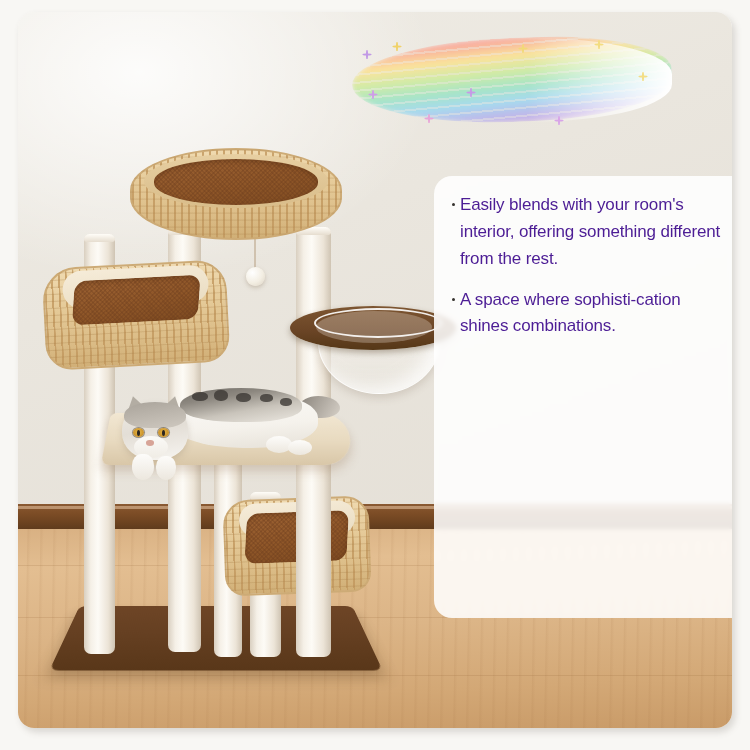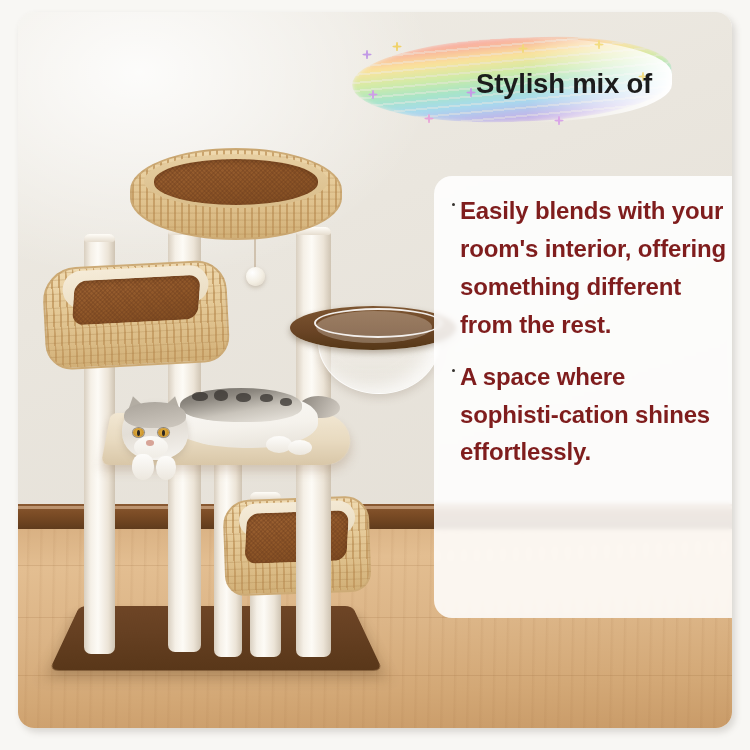--- a/index.html
+++ b/index.html
@@ -316,23 +316,22 @@
     display:flex; align-items:flex-start;
     margin-bottom:14px;
   }
   .bullet:last-child { margin-bottom:0; }
   .dot {
     flex:0 0 auto; margin:11px 5px 0 0;
     width:3px; height:3px; border-radius:50%;
     background:#35322e;
   }
   .btext {
-    font-size:24px; line-height:1.58; color:#7f1d1d;
+    font-size:17px; line-height:1.58; color:#4c1d95;
     letter-spacing:-.15px;
-    font-weight:bold;
   }
 </style>
 </head>
 <body>
 
 <div class="page">
   <div class="card">
 
     <div class="photo">
       <div class="wall"></div>
@@ -437,29 +436,28 @@
       <span class="sparkle s1"></span>
       <span class="sparkle s2"></span>
       <span class="sparkle s3"></span>
       <span class="sparkle s4"></span>
       <span class="sparkle s5"></span>
       <span class="sparkle s6"></span>
       <span class="sparkle s7"></span>
       <span class="sparkle s8"></span>
       <span class="sparkle s9"></span>
       <div class="headline">
-        <div>Stylish mix of</div>
       </div>
     </div>
 
     <div class="panel">
       <div class="bullet">
         <span class="dot"></span>
         <span class="btext">Easily blends with your room's interior, offering something different from the rest.</span>
       </div>
       <div class="bullet">
         <span class="dot"></span>
-        <span class="btext">A space where sophisti-cation shines effortlessly.</span>
+        <span class="btext">A space where sophisti-cation shines combinations.</span>
       </div>
     </div>
 
   </div>
 </div>
 
 </body></html>

